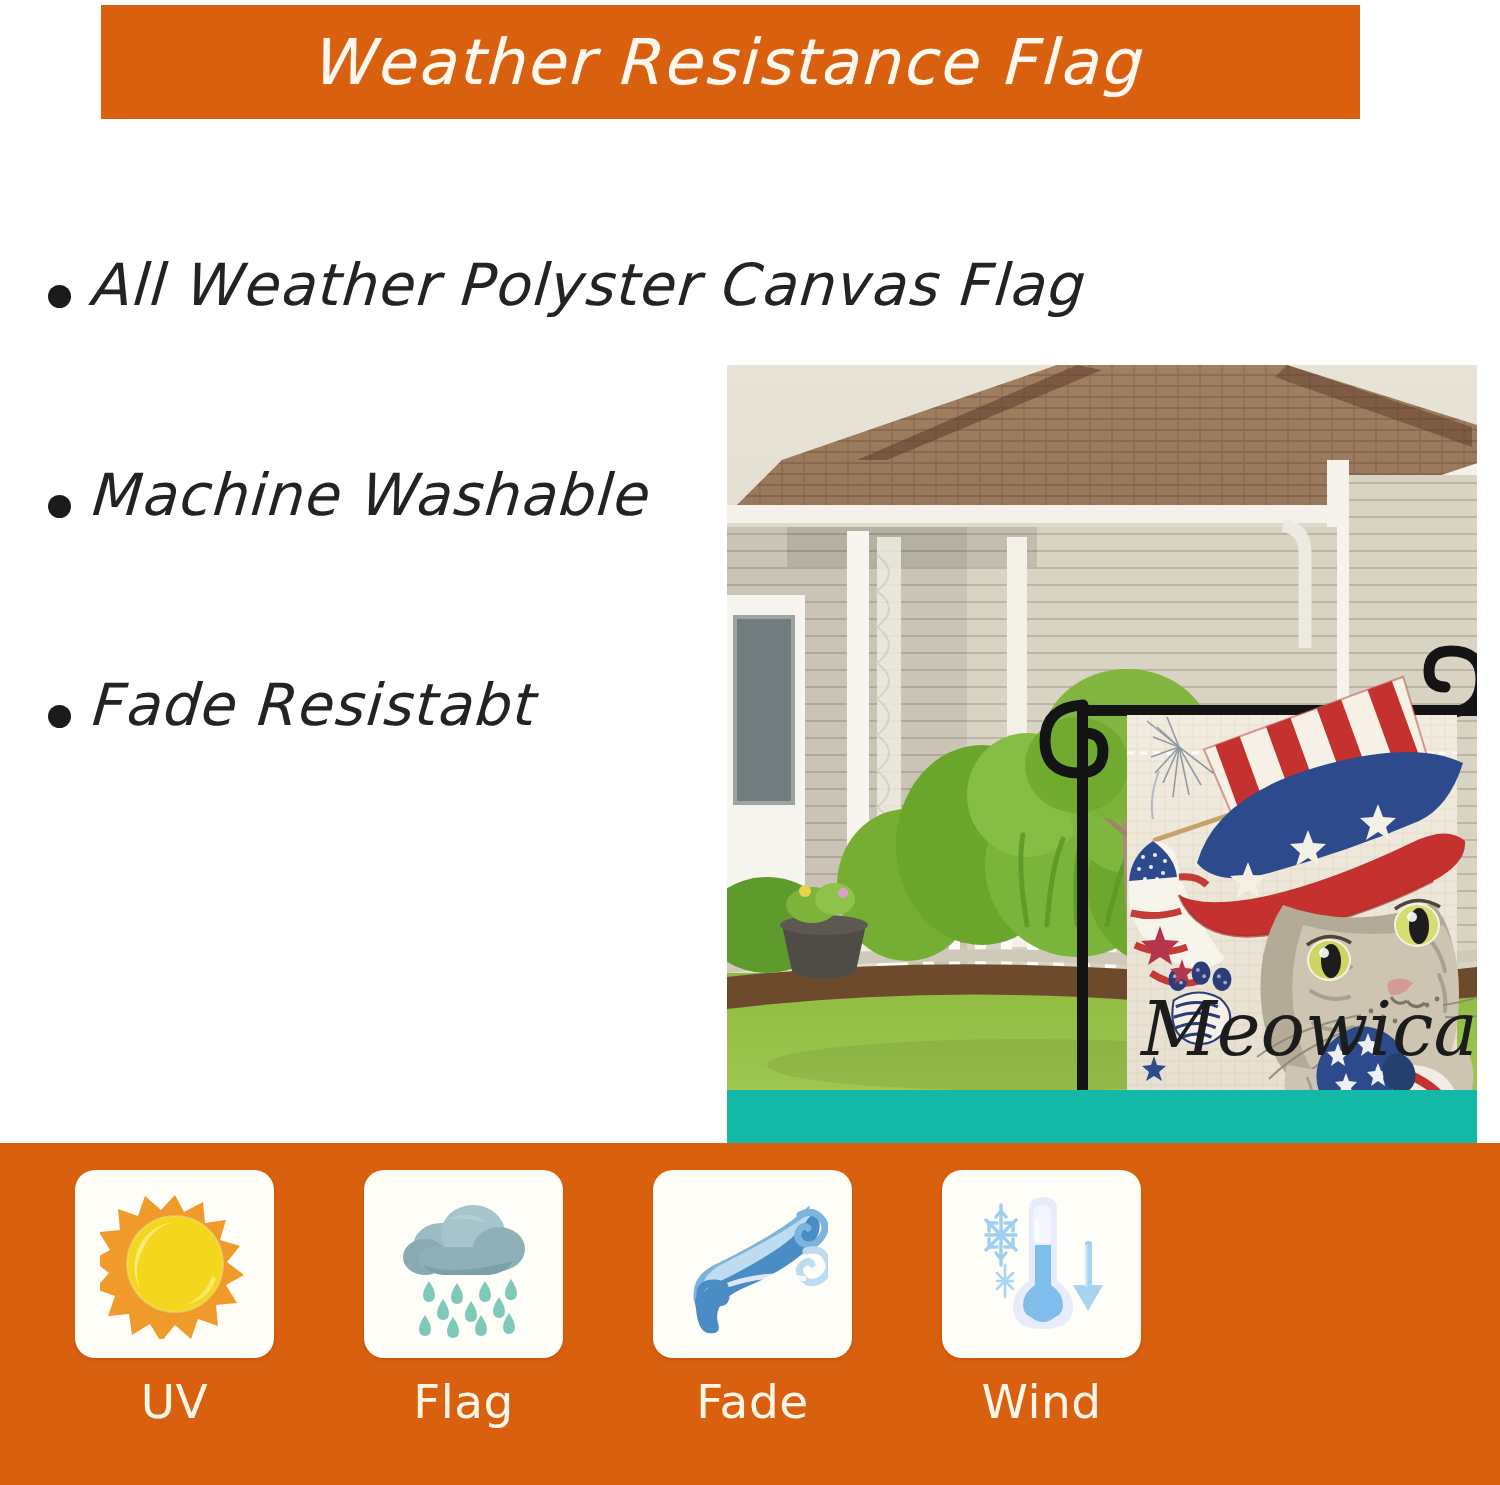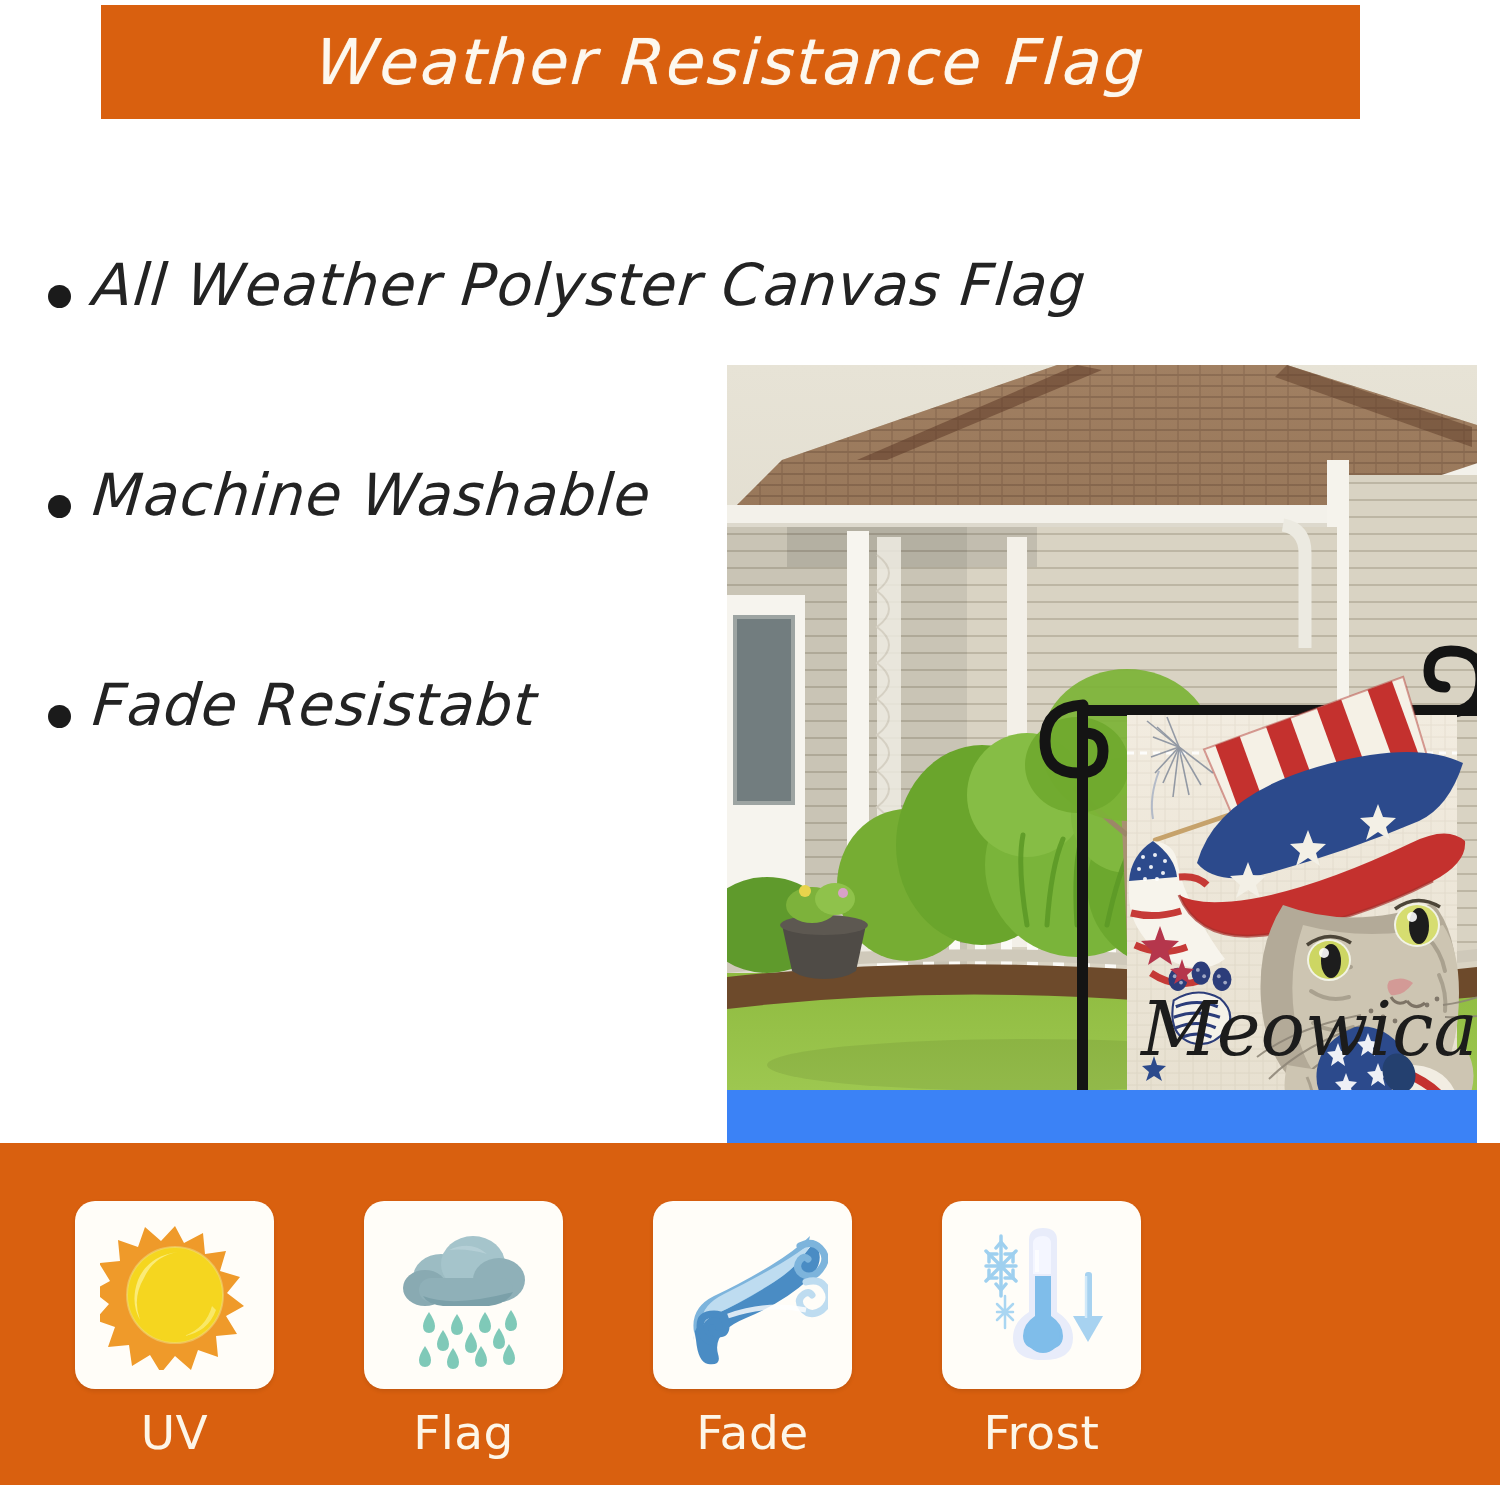--- a/index.html
+++ b/index.html
@@ -51,36 +51,36 @@
     letter-spacing: 1px;
     transform: skewX(-5deg);
     line-height: 1.05;
   }
 
   
   .photo {
     position: absolute; left: 727px; top: 365px;
     width: 750px; height: 893px;
     overflow: hidden;
-    background: #3b82f6;
+    background: #14b8a6;
     text-align: center;
   }
   .photo svg { display: block; width: 750px; height: 725px; }
 
   
   .weather-bar {
     position: absolute; left: 0; top: 1143px;
     width: 1500px; height: 342px;
     background: #d9600f;
   }
   .weather-items {
     position: absolute; left: 0; top: 0;
     width: 1216px; height: 342px;
     display: flex; justify-content: space-around; align-items: flex-start;
-    padding: 58px 30px 0 30px;
+    padding: 27px 30px 0 30px;
   }
   .weather-item {
     width: 205px;
     display: flex; flex-direction: column; align-items: center;
   }
   .icon-card {
     width: 199px; height: 188px;
     background: #fffdf8;
     border-radius: 20px;
     display: flex; align-items: center; justify-content: center;
@@ -561,19 +561,19 @@
               <path d="M38,92 V76 M38,92 V108 M30,84 L46,100 M46,84 L30,100 M30,92 H46"></path>
             </g>
 
             <g fill="#a7d2f0">
               <rect x="118" y="52" width="7" height="52" rx="3"></rect>
               <path d="M106,96 L121,122 L136,96 Z"></path>
             </g>
             <path d="M119,56 l0,42" stroke="#d6ecfb" stroke-width="2.5" opacity=".9"></path>
           </svg>
         </div>
-        <div class="weather-label">Frost</div>
+        <div class="weather-label">Wind</div>
       </div>
 
     </div>
   </div>
 
 </div>
 
 </body></html>

